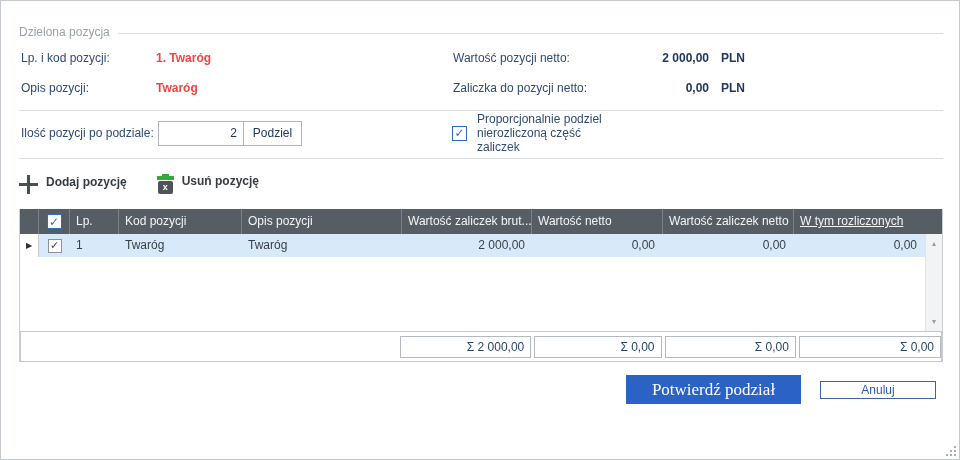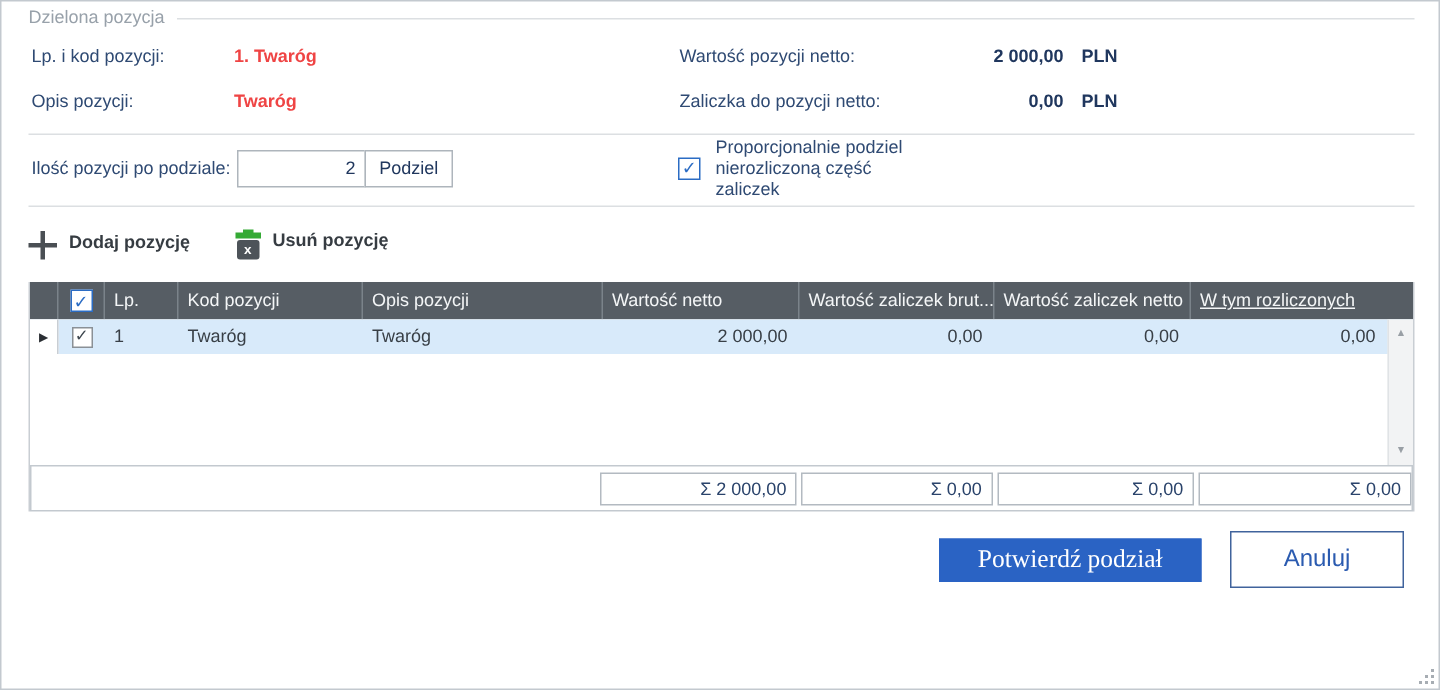--- a/index.html
+++ b/index.html
@@ -17,21 +17,21 @@
   .win-controls { position:absolute; right:16px; top:20px; display:flex; gap:10px; align-items:center; }
   .wc { width:18px; height:14px; display:flex; align-items:center; justify-content:center; cursor:default; }
   .wc-min-glyph { width:10px; height:2px; background:#9aa1a8; margin-top:6px; }
   .wc-max-glyph { width:11px; height:9px; border:1.5px solid #9aa1a8; background:#fff; }
   .wc-close-glyph { color:#9aa1a8; font-size:12px; line-height:1; }
 
   
   .content { margin:0 18px; width:924px; }
   .divider { border-top:1px solid #dcdfe2; height:0; }
 
-  .group-head { margin-top:2px; height:16px; display:flex; align-items:center;justify-content:flex-end; }
+  .group-head { margin-top:23px; height:16px; display:flex; align-items:center;justify-content:flex-end; }
   .group-title { color:#98a1aa; font-size:12px; margin-right:8px; white-space:nowrap; }
   .group-line { flex:1; border-top:1px solid #dcdfe2; margin-top:3px; }
 
   .fieldrow { display:flex; align-items:center; height:20px; }
   .fr1 { margin-top:8px; } .fr2 { margin-top:10px; }
   .f-left { width:434px; display:flex; align-items:center; padding-left:2px; }
   .f-left .lbl { width:135px; color:#2f4a73; }
   .f-left .val { font-weight:bold; color:#ef4444; }
   .f-right { display:flex; align-items:flex-end; }
   .f-right .lbl { width:168px; color:#2f4a73; }
@@ -104,22 +104,22 @@
 
   .grid-footer { height:31px; border:1px solid #c3c9cf; display:flex; align-items:center; padding-left:379px; background:#fff; }
   .sum-box { height:22px; border:1px solid #b3bac1; background:#fff; color:#2a436b;
              text-align:right; line-height:20px; padding:0 6px; margin-right:3px; white-space:nowrap; }
   .sb-1 { width:132px; } .sb-2 { width:128px; } .sb-3 { width:132px; } .sb-4 { width:143px; margin-right:0; }
 
   
   .actions { margin-top:13px; display:flex; justify-content:flex-end; align-items:center; padding-right:7px; }
   .btn-confirm { width:175px; height:29px; background:#2a63c4; border:1px solid #2a63c4; color:#ffffff;
                  font-family:Liberation Serif, serif; font-size:17px; cursor:pointer; }
-  .btn-cancel  { width:116px; height:38px; margin-left:19px; background:#ffffff; border:1px solid #40639c; color:#2b5bb0;
-                 font-family:inherit; font-size:16px; cursor:pointer; }
+  .btn-cancel  { width:116px; height:18px; margin-left:19px; background:#ffffff; border:1px solid #40639c; color:#2b5bb0;
+                 font-family:inherit; font-size:12px; cursor:pointer; }
 
   
   .resize-grip { position:absolute; right:3px; bottom:3px; width:11px; height:11px; }
   .resize-grip::before { content:""; position:absolute; right:0; bottom:0; width:2px; height:2px; background:#a7adb3;
     box-shadow: -4px 0 #a7adb3, -8px 0 #a7adb3, 0 -4px #a7adb3, -4px -4px #a7adb3, 0 -8px #a7adb3; }
 </style>
 </head>
 <body>
 
 <div class="dialog">
@@ -194,22 +194,22 @@
       <div class="grid-header">
         <div class="gh-cell gh-ind"></div>
         <div class="gh-cell gh-chk">
           <span class="checkbox">
               <span>✓</span>
             </span>
         </div>
         <div class="gh-cell gh-lp">Lp.</div>
         <div class="gh-cell gh-kod">Kod pozycji</div>
         <div class="gh-cell gh-opis">Opis pozycji</div>
+        <div class="gh-cell gh-wzb">Wartość zaliczek brut...</div>
         <div class="gh-cell gh-wn">Wartość netto</div>
-        <div class="gh-cell gh-wzb">Wartość zaliczek brut...</div>
         <div class="gh-cell gh-wzn">Wartość zaliczek netto</div>
         <div class="gh-cell gh-wtr">W tym rozliczonych</div>
       </div>
 
       <div class="grid-body">
         <div class="grid-row">
           <div class="gr-cell gr-ind">
               <span>▶</span>
             </div>
           <div class="gr-cell gr-chk">

